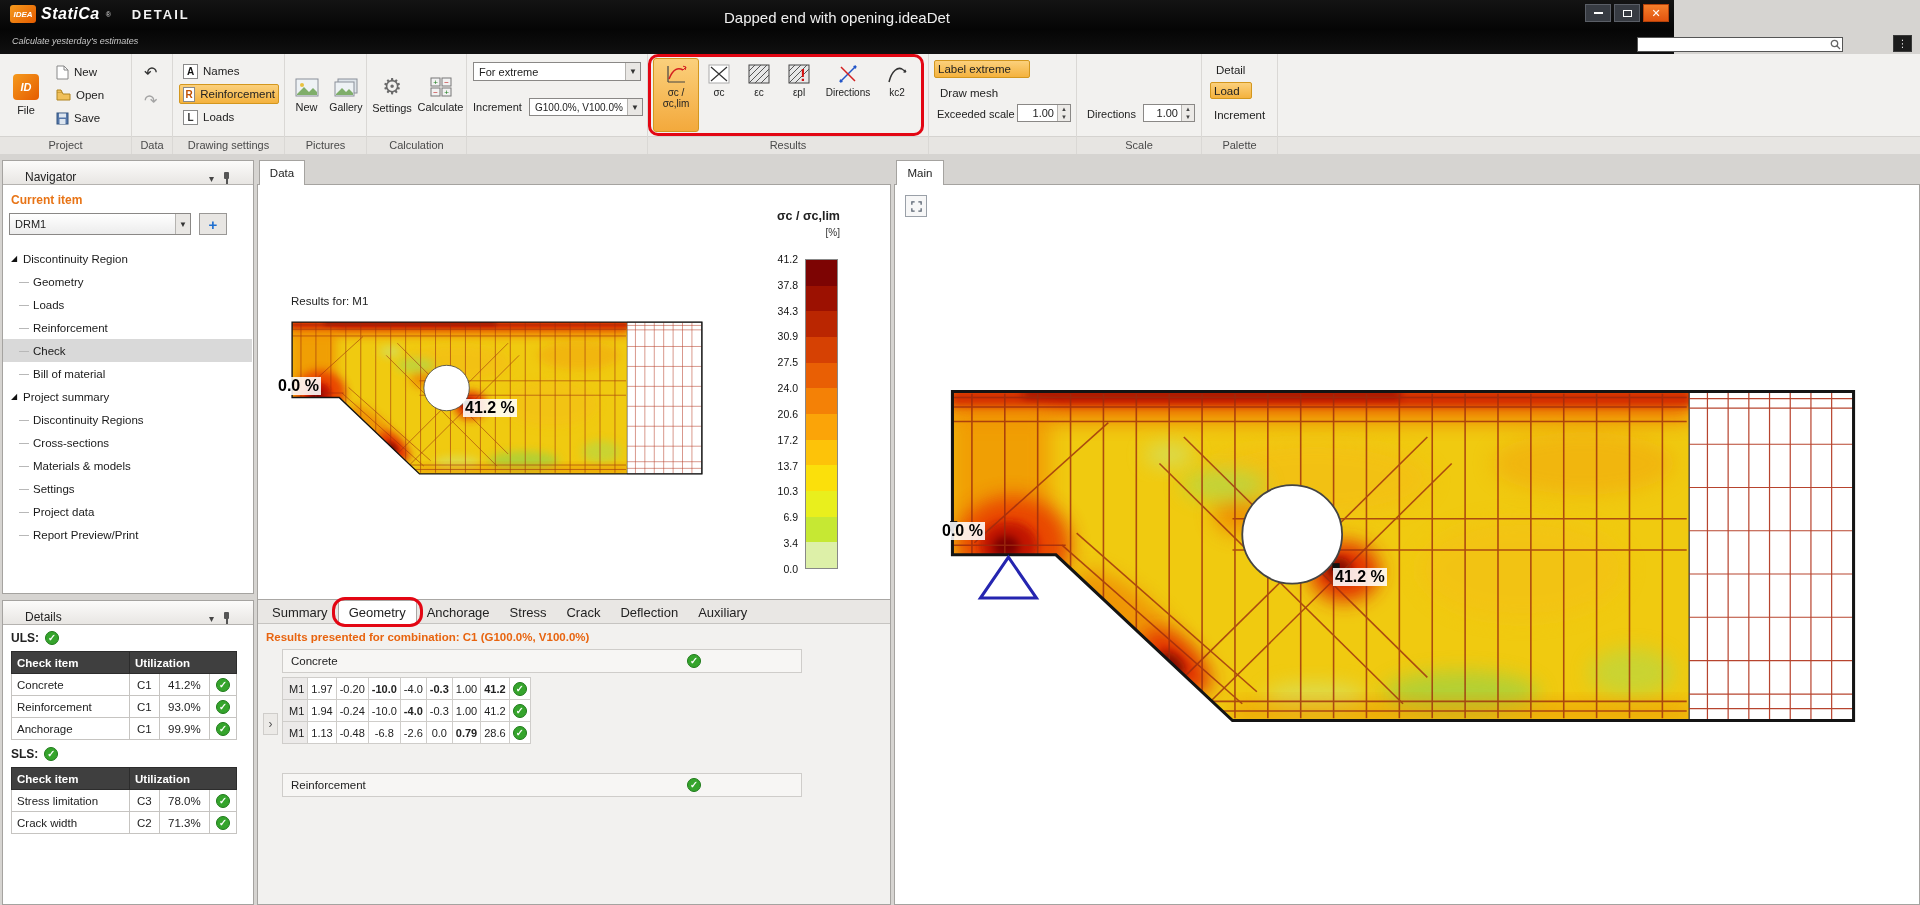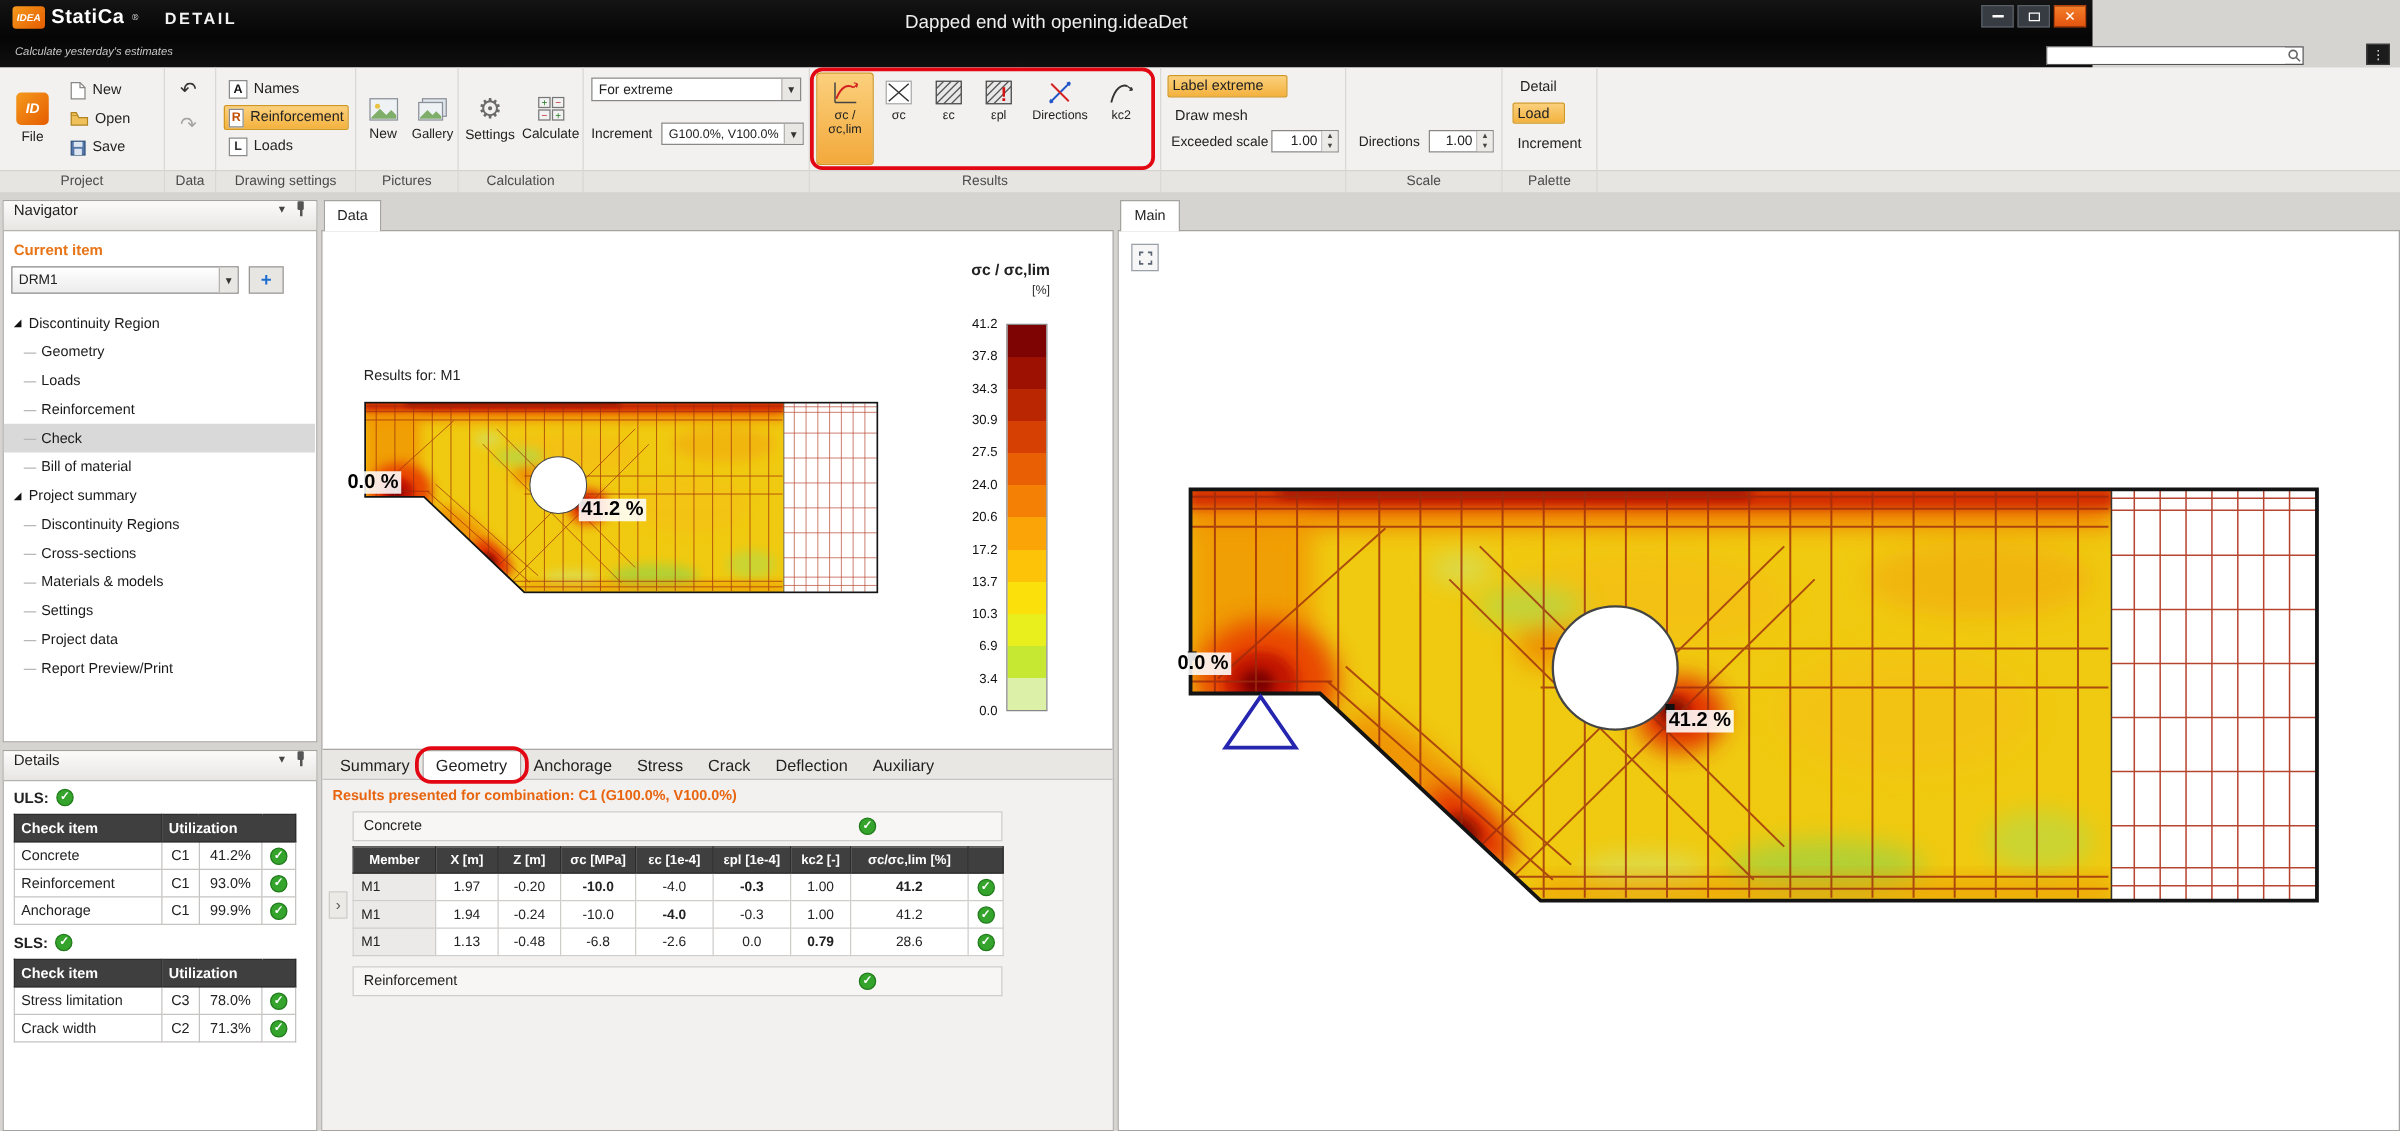--- a/index.html
+++ b/index.html
@@ -8,21 +8,21 @@
        font-family:"Liberation Sans",sans-serif;color:#222;font-size:12px}
   .abs{position:absolute}
 
   
   #titlebar{position:absolute;left:0;top:0;width:1674px;height:54px;
     background:linear-gradient(180deg,#141414 0%,#050505 55%,#101010 100%);}
   #logo{position:absolute;left:10px;top:5px;display:flex;align-items:center;gap:5px}
   #logo .mark{width:26px;height:18px;background:linear-gradient(135deg,#f59a1d,#e55c00);
     border-radius:3px;color:#fff;font-style:italic;font-weight:bold;font-size:8px;
     display:flex;align-items:center;justify-content:center}
-  #logo .statica{color:#fff;font-weight:bold;font-size:16px;letter-spacing:.5px}
+  #logo .statica{color:#fff;font-weight:bold;font-style:italic;font-size:16px;letter-spacing:.5px}
   #logo .reg{color:#ddd;font-size:7px;vertical-align:super;margin-left:1px}
   #logo .appname{color:#f2f2f2;font-size:13px;letter-spacing:2px;margin-left:16px;font-weight:bold}
   #wintitle{position:absolute;left:50%;top:9px;transform:translateX(-50%);
     color:#efefef;font-size:15px}
   #tagline{position:absolute;left:12px;top:36px;color:#c9c9c9;font-style:italic;font-size:9px}
   .winbtns{position:absolute;right:5px;top:4px;display:flex;gap:3px}
   .winbtn{width:26px;height:18px;display:flex;align-items:center;justify-content:center;
     background:#373b42;border:1px solid #5a5e66;cursor:pointer}
   .winbtn.close{background:linear-gradient(180deg,#f57e2a,#e1540f);border-color:#b4420a;color:#fff;font-size:11px}
   .winbtn .minbar{width:9px;height:2px;background:#fff}
@@ -63,21 +63,21 @@
   .resbtn{flex:0 0 auto;display:flex;flex-direction:column;align-items:center;justify-content:flex-start;
     padding-top:4px;gap:2px;font-size:10px;cursor:pointer;border:1px solid transparent;border-radius:3px;text-align:center;line-height:11px}
   .resbtn.selected{background:linear-gradient(180deg,#fbd07c,#f3a93c);border:1px solid #d3971e}
   .annot{position:absolute;inset:-4px -5px;border:3px solid #e30613;border-radius:10px;pointer-events:none}
   .annot-oval{position:absolute;inset:-4px -7px;border:3px solid #e30613;border-radius:13px;pointer-events:none}
 
   
   .panel{position:absolute;background:#fff;border:1px solid #a5a3a0}
   .phead{position:absolute;left:0;right:0;top:0;height:24px;
     background:linear-gradient(180deg,#fcfbfa,#e8e6e3);border-bottom:1px solid #b5b3b0;
-    display:flex;align-items:flex-start;padding:0 8px;font-size:12px;color:#222}
+    display:flex;align-items:flex-end;padding:0 22px;font-size:12px;color:#222}
   .phead .hicons{margin-left:auto;display:flex;gap:8px;align-items:center;color:#444;font-size:10px}
   .pinicon{display:inline-block;width:9px;height:12px;position:relative}
   .pinicon::before{content:"";position:absolute;left:2px;top:0;width:5px;height:7px;background:#555;border-radius:1px}
   .pinicon::after{content:"";position:absolute;left:4px;top:7px;width:1.5px;height:5px;background:#555}
 
   
   #currentitem{position:absolute;left:8px;top:32px;color:#e87416;font-weight:bold;font-size:12px}
   #drmrow{position:absolute;left:6px;top:52px;height:22px;width:240px}
   #drmsel{left:0;top:0;width:182px;height:22px;background:linear-gradient(180deg,#fff,#ececec)}
   #addbtn{position:absolute;left:190px;top:0;width:28px;height:22px;background:#e8e6e3;border:1px solid #9a9896;
@@ -647,31 +647,20 @@
 
     <div class="secrow" style="top:464px">
       <span>Concrete</span>
       <span class="pass"></span>
     </div>
 
     <div id="expander">›</div>
 
     <table class="ctable">
       <tbody>
-          <tr>
-        <th style="width:66px">Member</th>
-        <th style="width:50px">X [m]</th>
-        <th style="width:50px">Z [m]</th>
-        <th style="width:60px">σc [MPa]</th>
-        <th style="width:62px">εc [1e-4]</th>
-        <th style="width:62px">εpl [1e-4]</th>
-        <th style="width:48px">kc2 [-]</th>
-        <th style="width:94px">σc/σc,lim [%]</th>
-        <th style="width:28px"></th>
-      </tr>
       <tr>
         <td class="member">M1</td>
         <td>1.97</td>
         <td>-0.20</td>
         <td class="b">-10.0</td>
         <td>-4.0</td>
         <td class="b">-0.3</td>
         <td>1.00</td>
         <td class="b">41.2</td>
         <td><span class="pass"></span></td>

